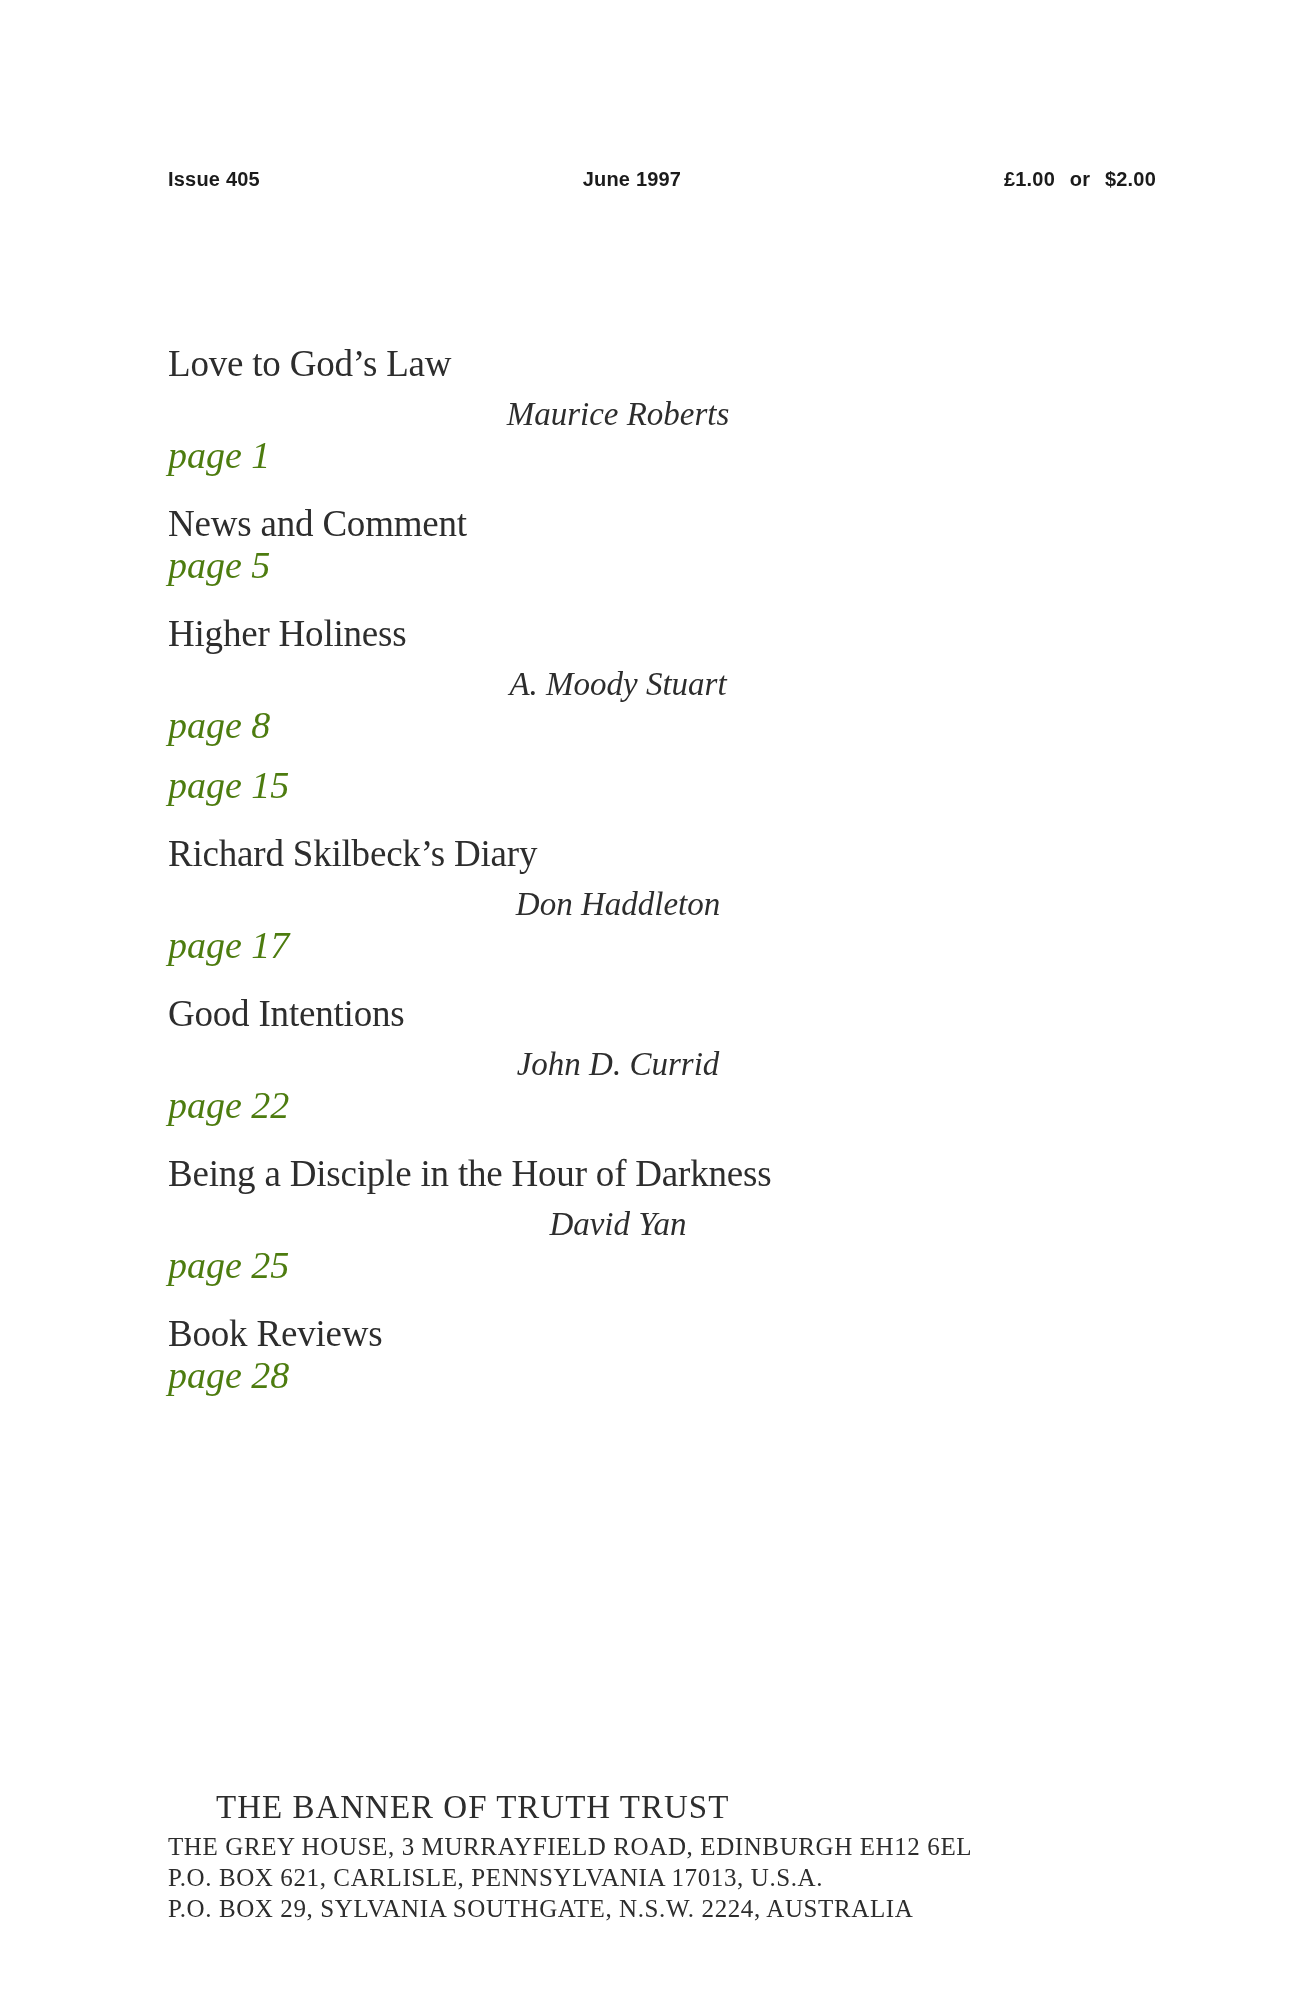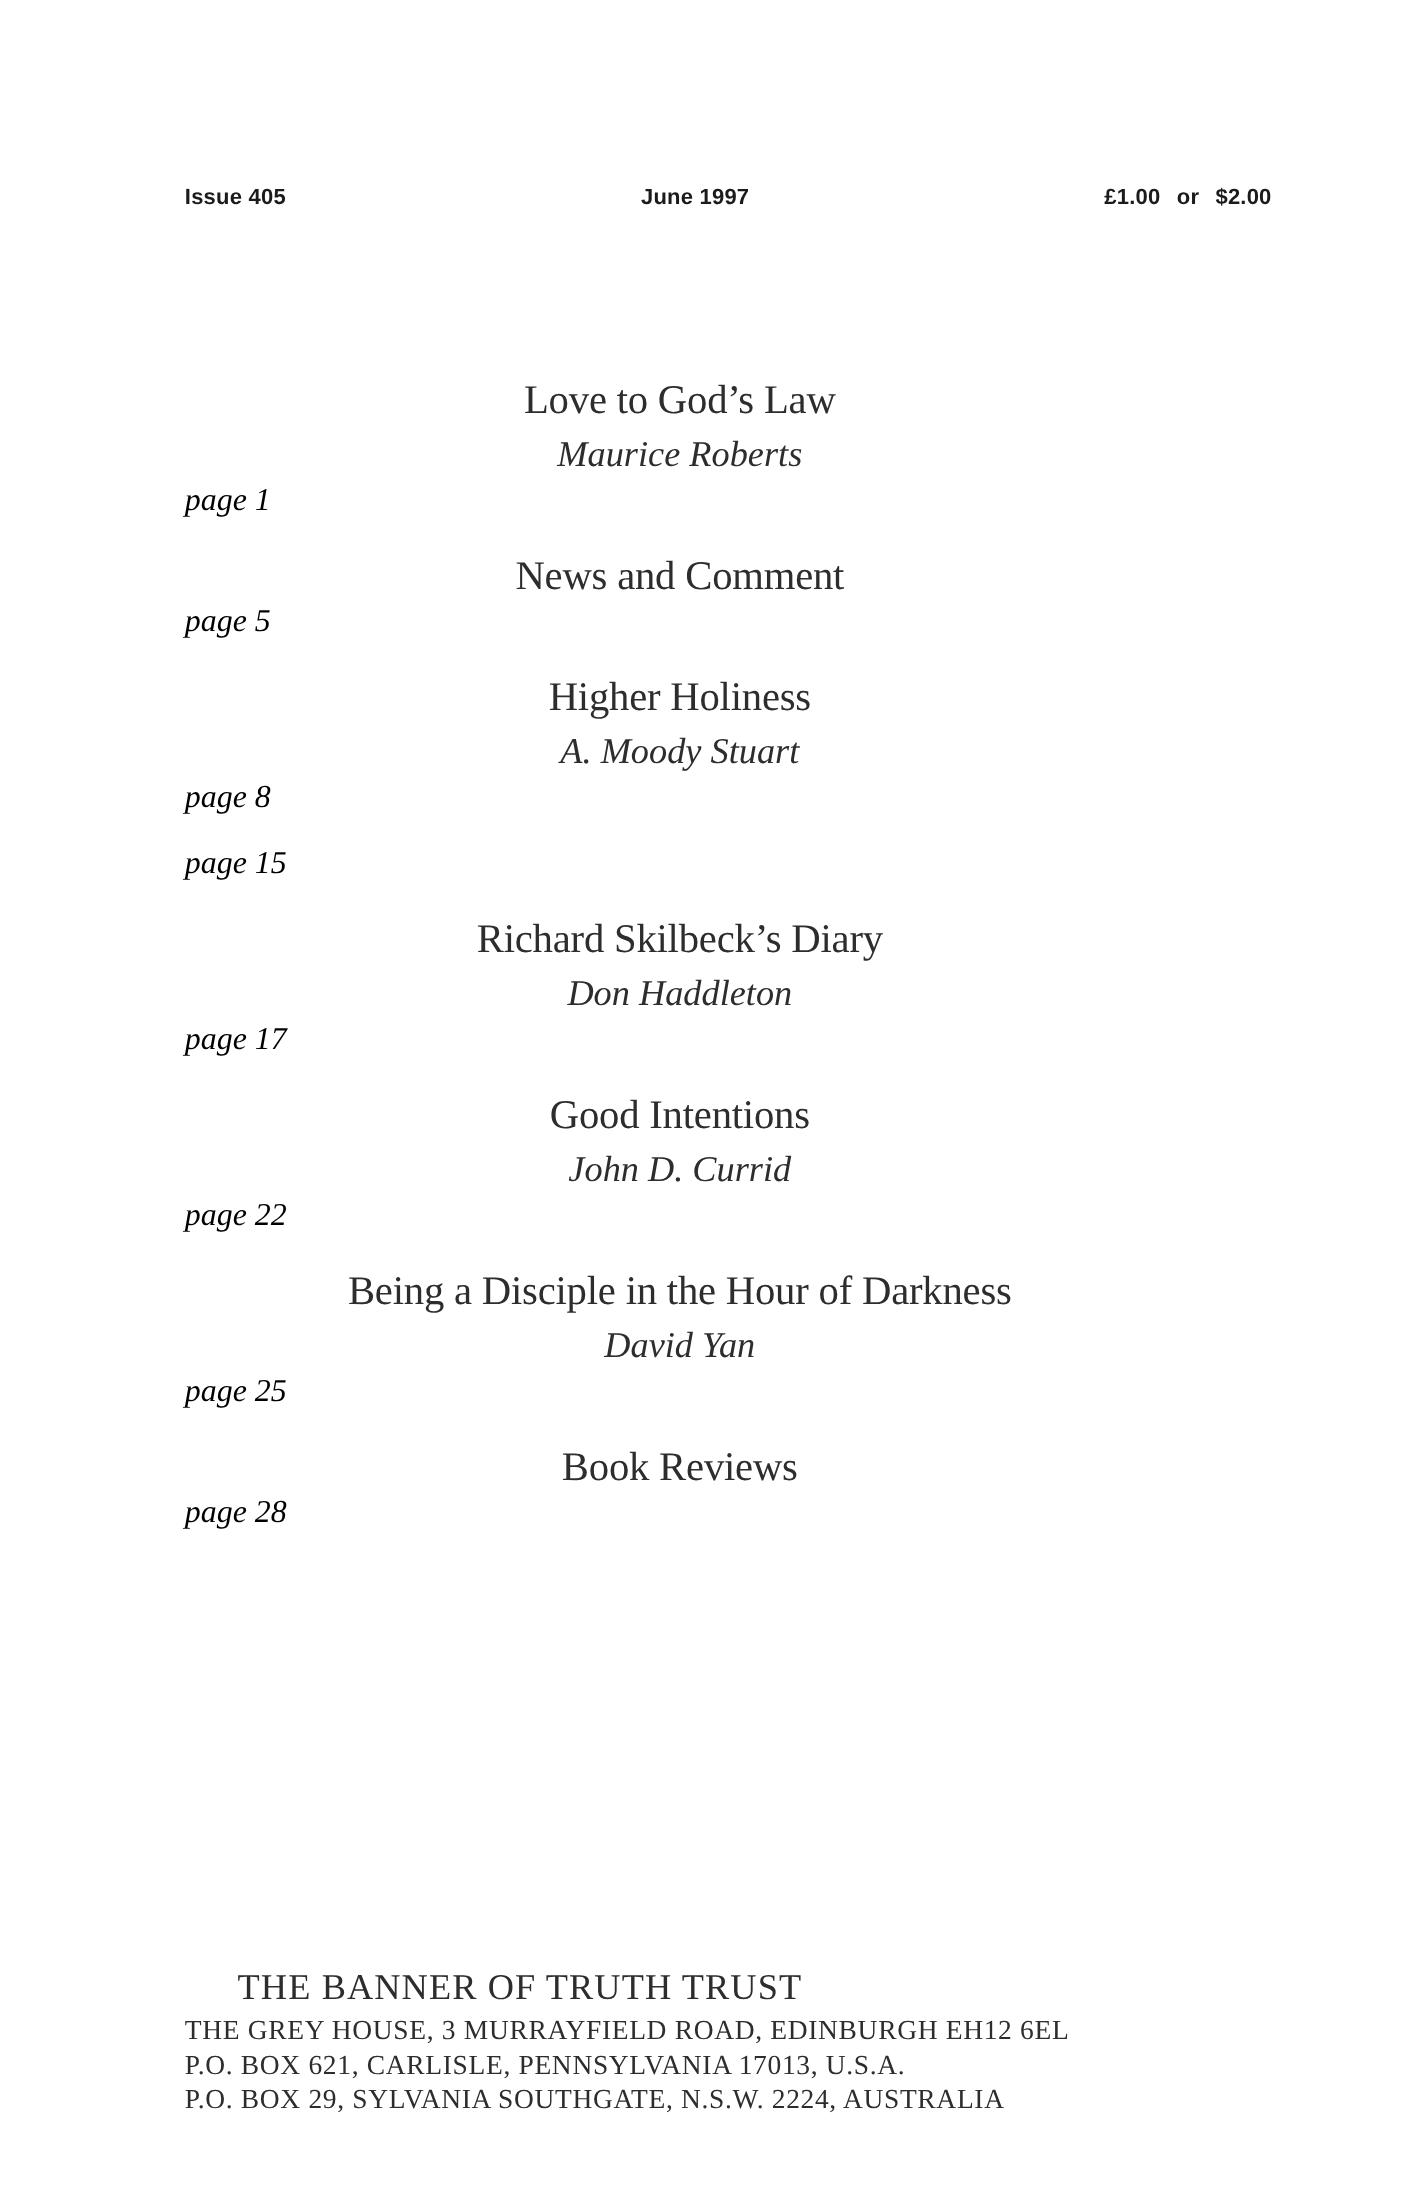--- a/index.html
+++ b/index.html
@@ -38,35 +38,34 @@
     top: 339px;
     width: 900px;
   }
   .entry { margin-bottom: 28px; }
   .entry-title {
     font-size: 37px;
     line-height: 50px;
     color: #2d2d2d;
     letter-spacing: -0.2px;
     white-space: nowrap;
-    text-align: center;
   }
   .entry-author {
     font-style: italic;
     font-size: 33px;
     line-height: 50px;
     color: #2d2d2d;
     white-space: nowrap;
     text-align: center;
   }
   .entry-page {
     font-style: italic;
-    font-size: 29px;
+    font-size: 38px;
     line-height: 32px;
-    color: #000000;
+    color: #4d7c0f;
     white-space: nowrap;
   }
 
   
   .publisher {
     position: absolute;
     left: 168px;
     top: 1786px;
     color: #2d2d2d;
   }

